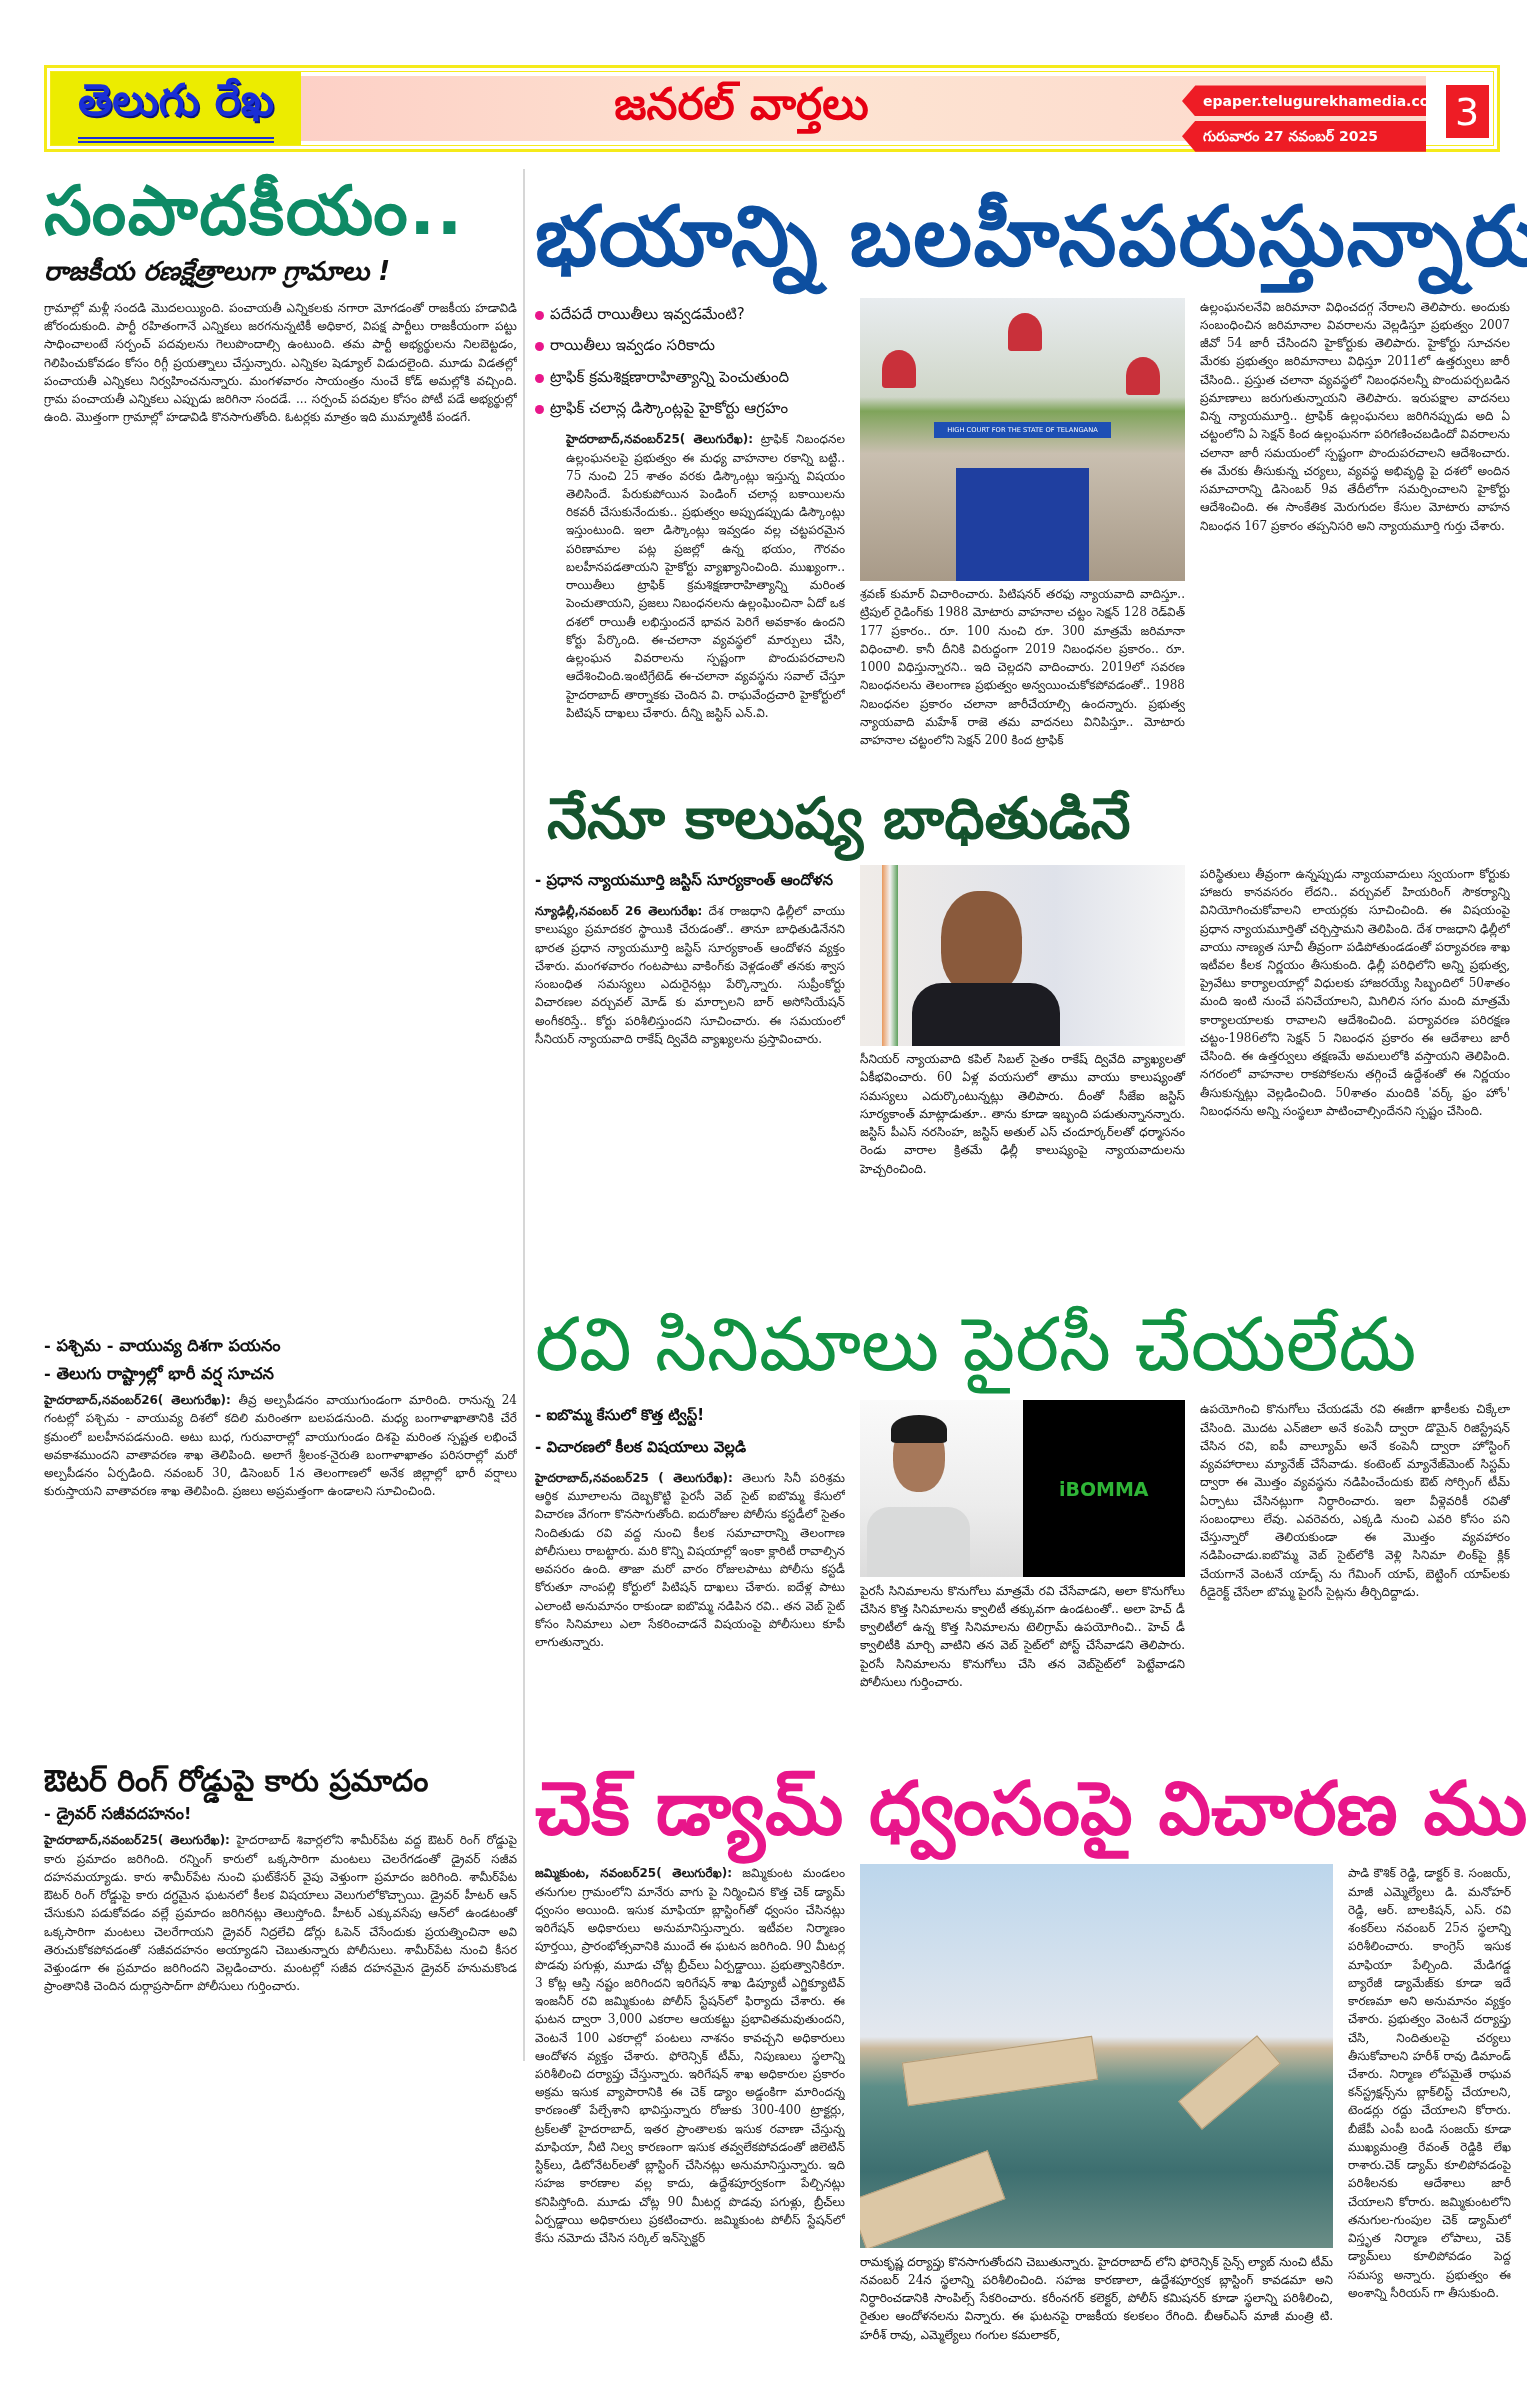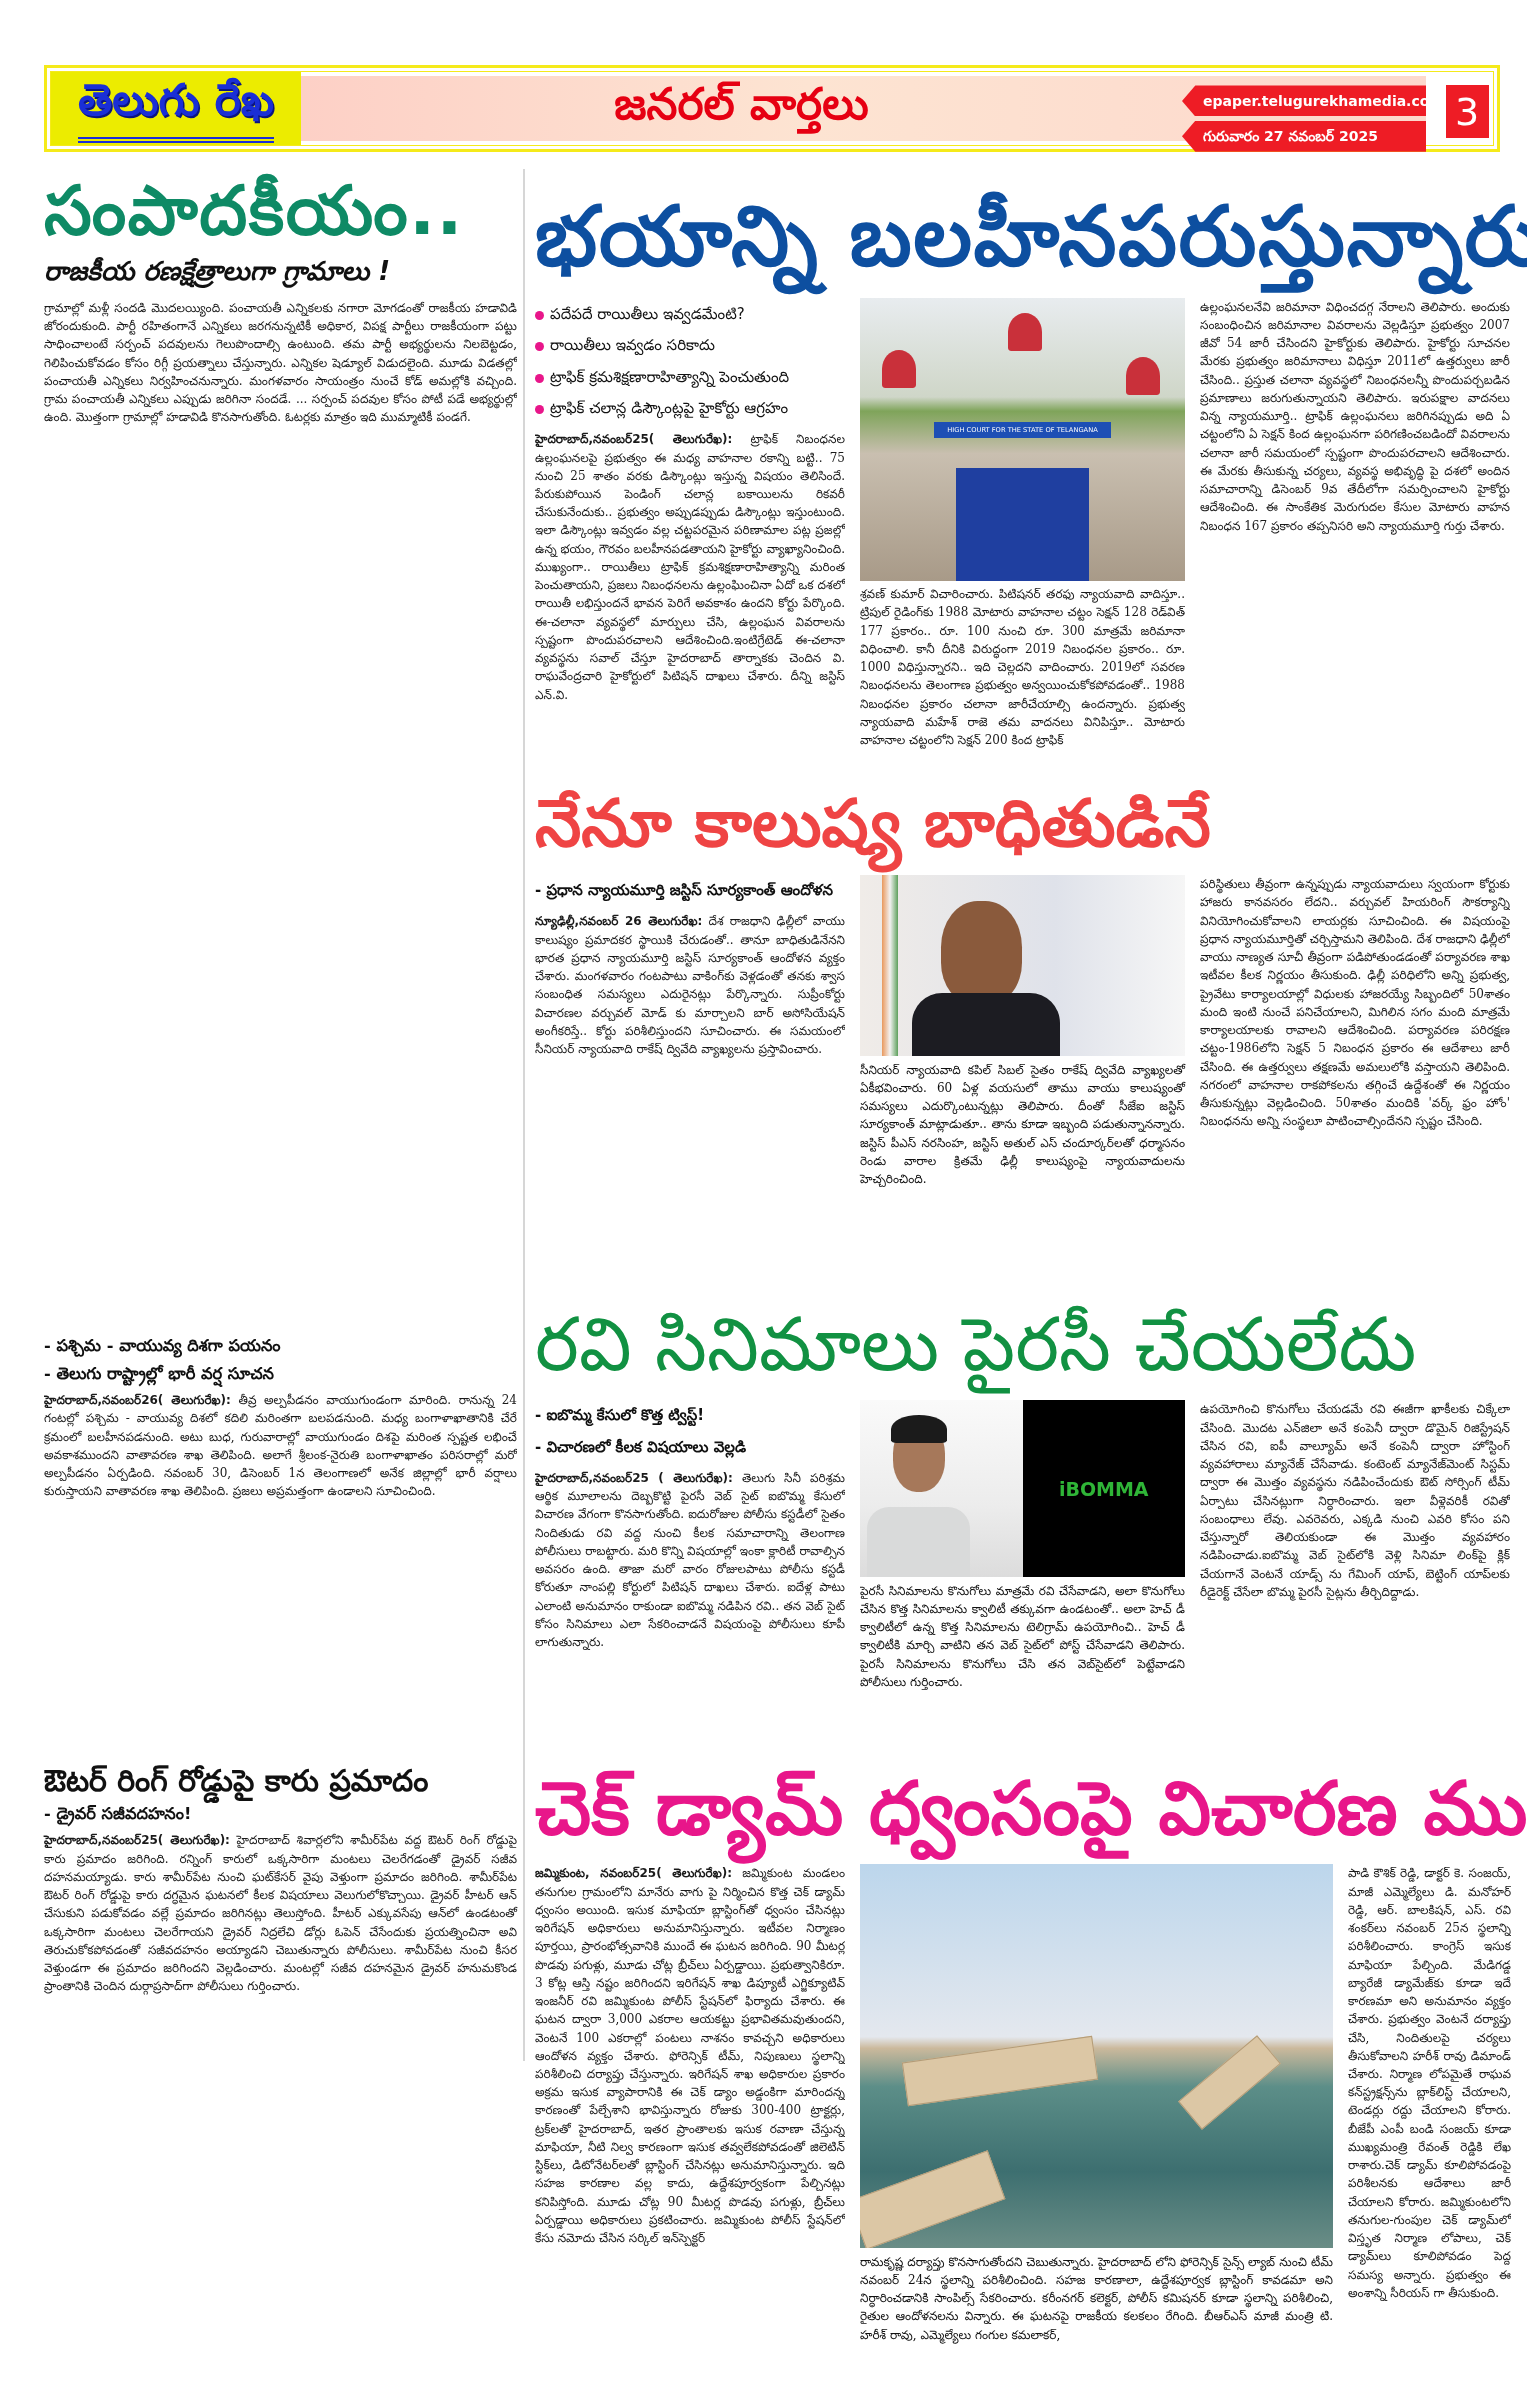--- a/index.html
+++ b/index.html
@@ -34,21 +34,21 @@
 
   .ed-title { font-size: 68px; color: #0e8a65; line-height: 1.2; letter-spacing: 1.5px; }
   .ed-sub { font-size: 26px; font-weight: bold; font-style: italic; margin: 4.4px 0 6px; }
   .body-text { font-family: "DejaVu Serif", serif; font-size: 12px; line-height: 1.52; text-align: justify; color: #1a1a1a; }
   .body-text b { font-family: "DejaVu Sans", sans-serif; }
   .left-head { font-size: 30px; font-weight: bold; margin: 9px 0 4.4px; line-height: 1.25; }
   .bullet-sub { font-size: 16.3px; font-weight: bold; margin: 4.4px 0; }
 
   .big-head { font-weight: bold; line-height: 1.15; white-space: nowrap; }
   .h-blue { font-size: 83px; color: #0d4fa0; letter-spacing: 1.5px; margin-top: 20px; }
-  .h-red { font-size: 66px; color: #ef4444; }
+  .h-red { font-size: 57px; color: #14532d; margin-left: 12px; }
   .h-green { font-size: 74px; color: #119142; font-weight: normal; }
   .h-pink { font-size: 74px; color: #e8168a; }
 
   .row { display: flex; gap: 15px; margin-top: 13.3px; }
   .bullets { list-style: none; }
   .bullets li { font-size: 15px; font-weight: normal; margin: 7.4px 0 10.3px; display: flex; align-items: center; }
   .dot { width: 9px; height: 9px; border-radius: 50%; background: #e8168a; margin-right: 6px; flex: none; }
   .story-sub { font-size: 15px; font-weight: bold; margin: 6px 0 10.3px; }
 
   .photo { position: relative; overflow: hidden; flex: none; }
@@ -138,21 +138,21 @@
             </li>
           <li>
               <span class="dot"></span>
               <span>ట్రాఫిక్ క్రమశిక్షణారాహిత్యాన్ని పెంచుతుంది</span>
             </li>
           <li>
               <span class="dot"></span>
               <span>ట్రాఫిక్ చలాన్ల డిస్కౌంట్లపై హైకోర్టు ఆగ్రహం</span>
             </li>
         </ul>
-        <p class="body-text" style="height:318px;overflow:hidden;">
+        <p class="body-text" style="height:318px;overflow:hidden;margin-left:31px;">
           <b>హైదరాబాద్,నవంబర్25( తెలుగురేఖ):</b>
           <span>ట్రాఫిక్ నిబంధనల ఉల్లంఘనలపై ప్రభుత్వం ఈ మధ్య వాహనాల రకాన్ని బట్టి.. 75 నుంచి 25 శాతం వరకు డిస్కౌంట్లు ఇస్తున్న విషయం తెలిసిందే. పేరుకుపోయిన పెండింగ్ చలాన్ల బకాయిలను రికవరీ చేసుకునేందుకు.. ప్రభుత్వం అప్పుడప్పుడు డిస్కౌంట్లు ఇస్తుంటుంది. ఇలా డిస్కౌంట్లు ఇవ్వడం వల్ల చట్టపరమైన పరిణామాల పట్ల ప్రజల్లో ఉన్న భయం, గౌరవం బలహీనపడతాయని హైకోర్టు వ్యాఖ్యానించింది. ముఖ్యంగా.. రాయితీలు ట్రాఫిక్ క్రమశిక్షణారాహిత్యాన్ని మరింత పెంచుతాయని, ప్రజలు నిబంధనలను ఉల్లంఘించినా ఏదో ఒక దశలో రాయితీ లభిస్తుందనే భావన పెరిగే అవకాశం ఉందని కోర్టు పేర్కొంది. ఈ-చలానా వ్యవస్థలో మార్పులు చేసి, ఉల్లంఘన వివరాలను స్పష్టంగా పొందుపరచాలని ఆదేశించింది.ఇంటిగ్రేటెడ్ ఈ-చలానా వ్యవస్థను సవాల్ చేస్తూ హైదరాబాద్ తార్నాకకు చెందిన వి. రాఘవేంద్రచారి హైకోర్టులో పిటిషన్ దాఖలు చేశారు. దీన్ని జస్టిస్ ఎన్.వి.</span>
         </p>
       </div>
       <div style="width:325px;">
         <div class="photo photo-hc">
           <div class="dome" style="left:22px;top:52px;"></div>
           <div class="dome" style="left:148px;top:15px;"></div>
           <div class="dome" style="left:266px;top:59px;"></div>
           <div class="sign">HIGH COURT FOR THE STATE OF TELANGANA</div>

